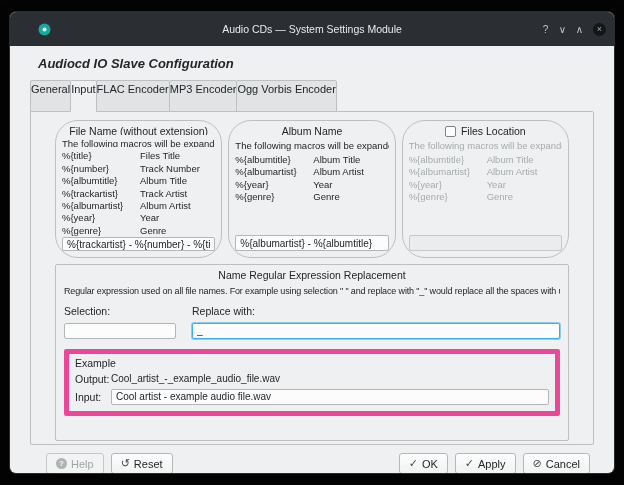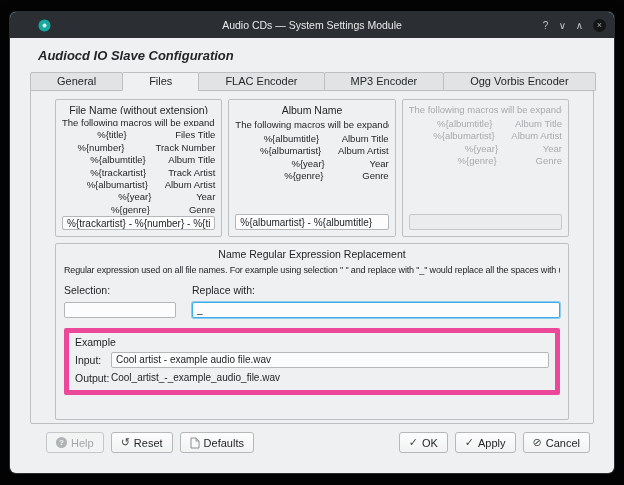--- a/index.html
+++ b/index.html
@@ -10,64 +10,64 @@
     position:relative; overflow:hidden; color:#232629;
   }
   .window {
     position:absolute; left:10px; top:12px; width:604px; height:461px;
     background:#eff0f1; border-radius:6px; overflow:hidden;
     box-shadow:0 0 0 1px rgba(90,100,110,.45), 0 4px 14px rgba(0,0,0,.7);
     display:flex; flex-direction:column;
   }
   
   .titlebar {
-    height:26px; background:#2b2e32; flex:none;
+    height:34px; background:#2b2e32; flex:none;
     display:flex; align-items:center; position:relative;
   }
   .titlebar-title {
     position:absolute; left:0; right:0; text-align:center;
     color:#e8eaeb; font-size:10.5px;
   }
   .app-icon { margin-left:28px; z-index:1; display:flex; }
   .tb-buttons { margin-left:auto; display:flex; align-items:center; z-index:1; }
   .tb-btn { width:17px; text-align:center; color:#c2c5c7; font-size:10px; cursor:default; }
   .tb-close {
     width:13px; height:13px; border-radius:50%; background:#131517; color:#a7aaac;
     display:flex; align-items:center; justify-content:center;
     font-size:9px; line-height:1; margin:0 8px 0 5px;
   }
   
   .content { flex:1; display:flex; flex-direction:column; }
   .heading { font-size:13px; font-weight:bold; margin:10px 28px 9px;font-style:italic; }
   .tabbar { display:flex; margin:0 20px -1px; position:relative; z-index:2; }
   .tab {
-    padding:0 26px; height:19px; line-height:16px; font-size:11px;
+    padding:0 0; height:32px; line-height:16px; font-size:11px;
     background:#e1e3e4; border:1px solid #bcc0c2; margin-right:-1px;
     border-radius:2px 2px 0 0; cursor:default; white-space:nowrap;
   }
   .tab.active { background:#eff0f1; border-bottom-color:#eff0f1; }
   .pane {
     margin:0 20px; border:1px solid #bcc0c2; border-radius:0 2px 2px 2px;
     background:#eff0f1; height:334px; flex:none; padding:8px 24px;
   }
   
   .groups-row { display:flex; gap:6px; height:138px; }
-  .groups-row .group { flex:1; }
+  .groups-row .group { flex:1;border-radius:23px; }
   .group {
     border:1px solid #bcc0c2; border-radius:2px; background:#eff0f1;
     padding:4px 6px 6px; display:flex; flex-direction:column; min-width:0;
   }
   .group-title { text-align:center; font-size:10.5px; margin-bottom:3px; white-space:nowrap; overflow:hidden; }
   .group-title-row { display:flex; justify-content:center; align-items:center; gap:5px; margin-bottom:3px; }
   .checkbox {
     width:11px; height:11px; border:1px solid #7d8487; border-radius:2px;
     background:#fcfcfc; flex:none;
   }
   .intro { font-size:9.5px; margin-bottom:3px; white-space:nowrap; overflow:hidden; }
-  .macro-row { display:flex; font-size:9.5px; line-height:12.4px; white-space:nowrap;justify-content:flex-end; }
+  .macro-row { display:flex; font-size:9.5px; line-height:12.4px; white-space:nowrap; }
   .macro-row .macro { width:78px; flex:none; }
   .text-input {
     height:16px; width:100%; border:1px solid #b3b7b9; border-radius:2px;
     background:#fcfcfc; font:10px "Liberation Sans","DejaVu Sans",sans-serif;
     padding:0 4px; color:#232629;
   }
   .bottom-input { margin-top:auto; }
   .grayed .intro, .grayed .macro-row { color:#a7abad; }
   .disabled-input { background:#eaeced; border-color:#c6c9ca; }
   
@@ -121,21 +121,21 @@
       <span class="tb-btn">∧</span>
       <span class="tb-close">×</span>
     </span>
   </div>
 
   <div class="content">
     <div class="heading">Audiocd IO Slave Configuration</div>
 
     <div class="tabbar">
       <span class="tab">General</span>
-      <span class="tab active">Files</span>
+      <span class="tab active">Input</span>
       <span class="tab">FLAC Encoder</span>
       <span class="tab">MP3 Encoder</span>
       <span class="tab">Ogg Vorbis Encoder</span>
     </div>
 
     <div class="pane">
 
       <div class="groups-row">
 
         <div class="group">
@@ -188,20 +188,24 @@
             <span>Year</span>
           </div>
           <div class="macro-row">
             <span class="macro">%{genre}</span>
             <span>Genre</span>
           </div>
           <input class="text-input bottom-input" value="%{albumartist} - %{albumtitle}" style="">
         </div>
 
         <div class="group grayed">
+          <div class="group-title-row">
+            <span class="checkbox"></span>
+            <span class="group-title" style="margin-bottom:0">Files Location</span>
+          </div>
           <div class="intro">The following macros will be expanded:</div>
           <div class="macro-row">
             <span class="macro">%{albumtitle}</span>
             <span>Album Title</span>
           </div>
           <div class="macro-row">
             <span class="macro">%{albumartist}</span>
             <span>Album Artist</span>
           </div>
           <div class="macro-row">
@@ -227,49 +231,40 @@
           </div>
           <div class="field-col-rep">
             <div class="field-label">Replace with:</div>
             <input class="text-input focused" value="_" style="">
           </div>
         </div>
 
         <div class="example">
           <div class="example-title">Example</div>
           <div class="example-row">
+            <span class="row-label">Output:</span>
+            <span class="output-value">Cool_artist_-_example_audio_file.wav</span>
+          </div>
+          <div class="example-row">
             <span class="row-label">Input:</span>
             <input class="text-input" value="Cool artist - example audio file.wav" style="">
-          </div>
-          <div class="example-row">
-            <span class="row-label">Output:</span>
-            <span class="output-value">Cool_artist_-_example_audio_file.wav</span>
           </div>
         </div>
       </div>
     </div>
 
     <div class="footer">
       <span class="btn disabled">
         <span class="help-badge">?</span>
         <span>Help</span>
       </span>
       <span class="btn">
         <span class="glyph">↺</span>
         <span>Reset</span>
       </span>
-      <span class="btn">
-        <span class="page-icon">
-          <svg width="10" height="12" viewBox="0 0 10 12">
-            <path d="M1 1 h5 l3 3 v7 h-8 z" fill="#fbfbfb" stroke="#8a8f92" stroke-width="1"></path>
-            <path d="M6 1 v3 h3" fill="none" stroke="#8a8f92" stroke-width="1"></path>
-          </svg>
-        </span>
-        <span>Defaults</span>
-      </span>
       <span class="spacer"></span>
       <span class="btn">
         <span class="glyph">✓</span>
         <span>OK</span>
       </span>
       <span class="btn">
         <span class="glyph">✓</span>
         <span>Apply</span>
       </span>
       <span class="btn">

